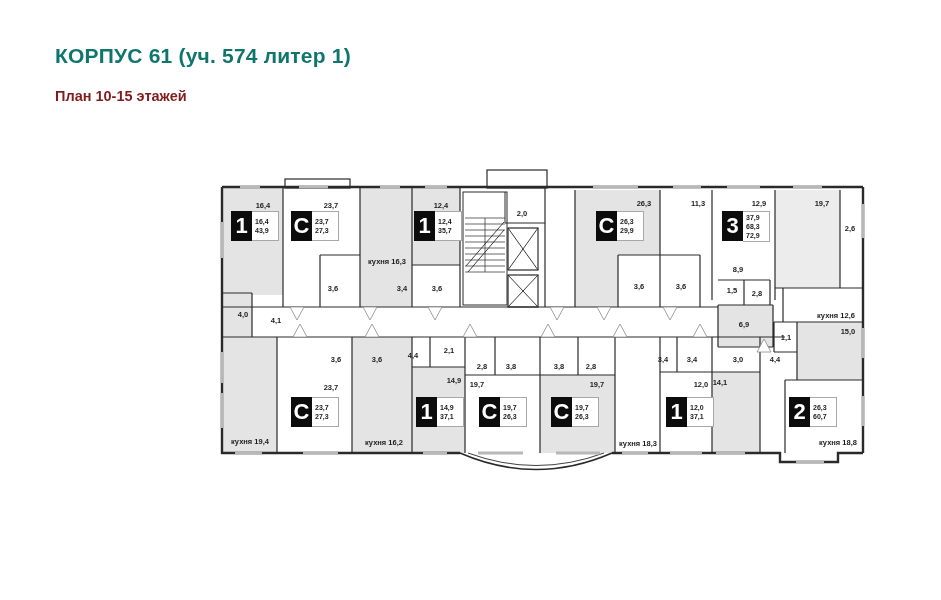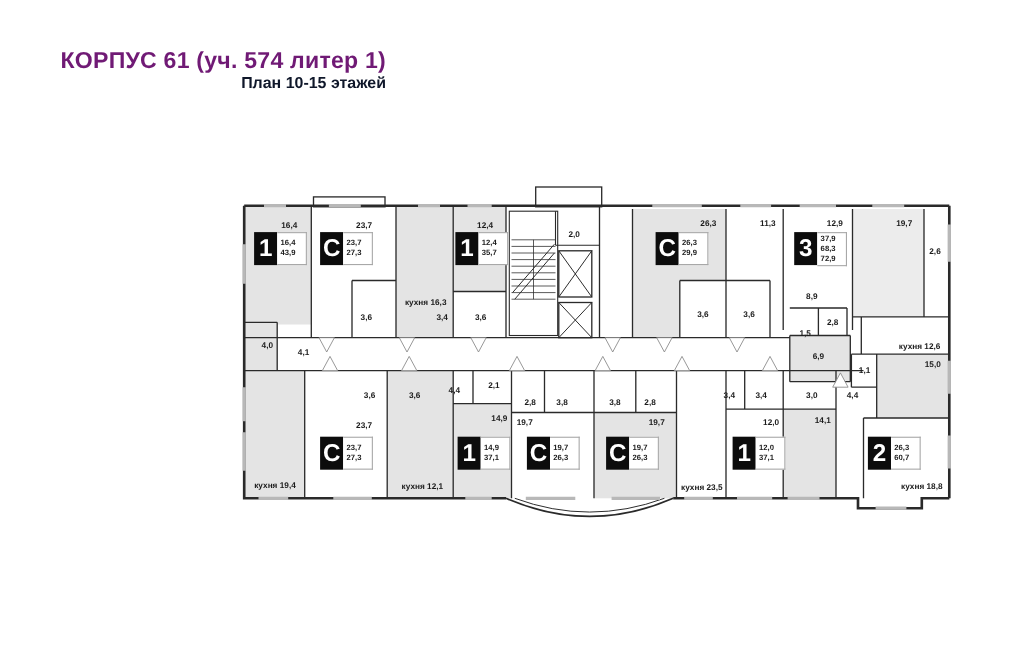--- a/index.html
+++ b/index.html
@@ -1,23 +1,23 @@
 <!DOCTYPE html>
 <html><head>
 <meta charset="utf-8">
 <style>
   html,body{margin:0;padding:0;}
   body{
     width:941px;height:600px;position:relative;background:#ffffff;
     font-family:"Liberation Sans","DejaVu Sans",sans-serif;overflow:hidden;
   }
   .hdr{position:absolute;left:55px;top:44px;}
-  .hdr .t1{color:#701a75;font-size:21px;font-weight:bold;letter-spacing:.2px;}
+  .hdr .t1{color:#0f766e;font-size:21px;font-weight:bold;letter-spacing:.2px;}
   .hdr .t2{color:#f08019;font-size:19px;font-weight:bold;margin-top:10px;}
-  .hdr .t3{color:#0f172a;font-size:14.5px;font-weight:bold;margin-top:0;text-align:right;}
+  .hdr .t3{color:#7f1d1d;font-size:14.5px;font-weight:bold;margin-top:20px;}
   #plan-svg{position:absolute;left:0;top:0;}
   .rl{
     position:absolute;transform:translate(-50%,-50%);
     font-size:7.5px;font-weight:bold;color:#1b1b1b;white-space:nowrap;z-index:3;
   }
   .badge{position:absolute;display:flex;z-index:4;}
   .badge-type{
     width:21px;height:30px;background:#0c0c0c;color:#fff;font-weight:bold;
     font-size:22px;display:flex;align-items:center;justify-content:center;line-height:1;
   }
@@ -209,56 +209,56 @@
 <div class="badge" style="left:789px;top:397px">
   <div class="badge-type">2</div>
   <div class="badge-areas">
     <div>26,3</div>
     <div>60,7</div>
   </div>
 </div>
 
 <span class="rl" style="left:263px;top:205px">16,4</span>
 <span class="rl" style="left:331px;top:205px">23,7</span>
-<span class="rl" style="left:387px;top:275px">кухня 16,3</span>
+<span class="rl" style="left:387px;top:261px">кухня 16,3</span>
 <span class="rl" style="left:333px;top:288px">3,6</span>
 <span class="rl" style="left:402px;top:288px">3,4</span>
 <span class="rl" style="left:441px;top:205px">12,4</span>
 <span class="rl" style="left:437px;top:288px">3,6</span>
 <span class="rl" style="left:522px;top:213px">2,0</span>
 <span class="rl" style="left:644px;top:203px">26,3</span>
 <span class="rl" style="left:639px;top:286px">3,6</span>
 <span class="rl" style="left:681px;top:286px">3,6</span>
 <span class="rl" style="left:698px;top:203px">11,3</span>
 <span class="rl" style="left:759px;top:203px">12,9</span>
 <span class="rl" style="left:822px;top:203px">19,7</span>
 <span class="rl" style="left:850px;top:228px">2,6</span>
 <span class="rl" style="left:738px;top:269px">8,9</span>
-<span class="rl" style="left:732px;top:303px">1,5</span>
+<span class="rl" style="left:732px;top:290px">1,5</span>
 <span class="rl" style="left:757px;top:293px">2,8</span>
 <span class="rl" style="left:836px;top:315px">кухня 12,6</span>
 <span class="rl" style="left:744px;top:324px">6,9</span>
 <span class="rl" style="left:848px;top:331px">15,0</span>
 <span class="rl" style="left:786px;top:337px">1,1</span>
 <span class="rl" style="left:243px;top:314px">4,0</span>
 <span class="rl" style="left:276px;top:320px">4,1</span>
 <span class="rl" style="left:250px;top:441px">кухня 19,4</span>
 <span class="rl" style="left:336px;top:359px">3,6</span>
 <span class="rl" style="left:377px;top:359px">3,6</span>
 <span class="rl" style="left:331px;top:387px">23,7</span>
-<span class="rl" style="left:384px;top:442px">кухня 12,1</span>
+<span class="rl" style="left:384px;top:442px">кухня 16,2</span>
 <span class="rl" style="left:413px;top:355px">4,4</span>
 <span class="rl" style="left:449px;top:350px">2,1</span>
 <span class="rl" style="left:454px;top:380px">14,9</span>
 <span class="rl" style="left:482px;top:366px">2,8</span>
 <span class="rl" style="left:477px;top:384px">19,7</span>
 <span class="rl" style="left:511px;top:366px">3,8</span>
 <span class="rl" style="left:559px;top:366px">3,8</span>
 <span class="rl" style="left:591px;top:366px">2,8</span>
 <span class="rl" style="left:597px;top:384px">19,7</span>
 <span class="rl" style="left:663px;top:359px">3,4</span>
 <span class="rl" style="left:692px;top:359px">3,4</span>
 <span class="rl" style="left:701px;top:384px">12,0</span>
-<span class="rl" style="left:638px;top:443px">кухня 23,5</span>
+<span class="rl" style="left:638px;top:443px">кухня 18,3</span>
 <span class="rl" style="left:738px;top:359px">3,0</span>
-<span class="rl" style="left:748px;top:382px">14,1</span>
+<span class="rl" style="left:720px;top:382px">14,1</span>
 <span class="rl" style="left:775px;top:359px">4,4</span>
 <span class="rl" style="left:838px;top:442px">кухня 18,8</span>
 
 </body></html>

